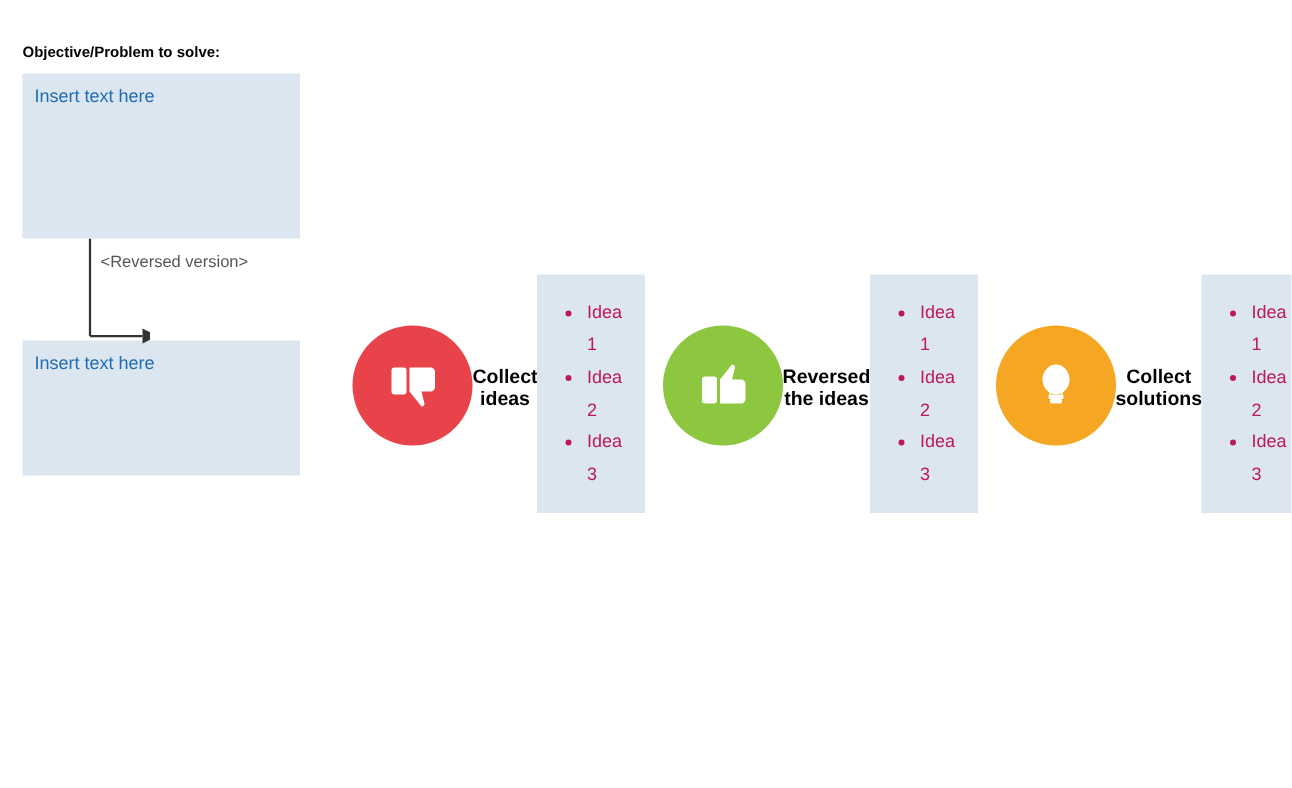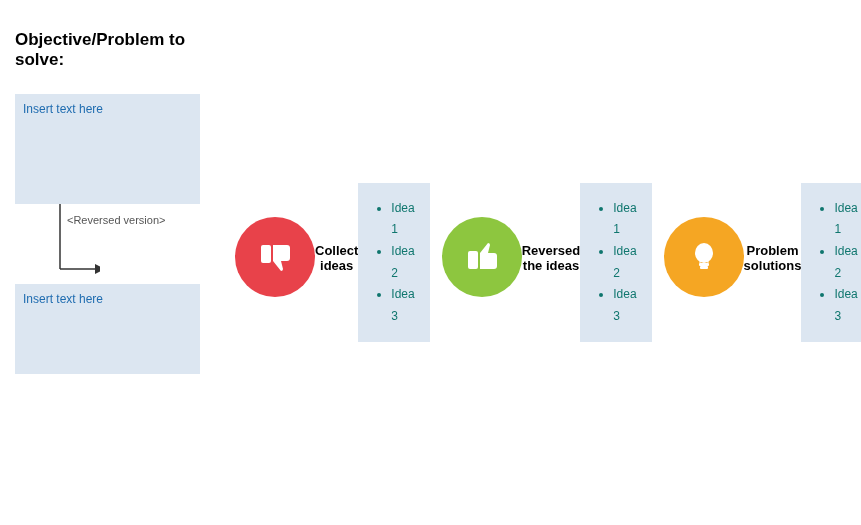--- a/index.html
+++ b/index.html
@@ -24,41 +24,41 @@
     .left-col {
       width: 205px;
       flex-shrink: 0;
       display: flex;
       flex-direction: column;
       padding-top: 10px;
     }
 
     .objective-label {
       font-weight: bold;
-      font-size: 17px;
+      font-size: 10px;
       color: #000;
-      margin-bottom: 24px;
+      margin-bottom: 8px;
     }
 
     .text-box-top {
       background: #dce6f1;
       width: 185px;
       height: 110px;
       padding: 8px;
       font-size: 12px;
       color: #1f6cb0;
       margin-bottom: 0;
     }
 
     .arrow-container {
       display: flex;
       flex-direction: column;
       align-items: flex-start;
       padding-left: 40px;
-      height: 80px;
+      height: 68px;
       position: relative;
     }
 
     .reversed-label {
       font-size: 11px;
       color: #555;
       margin-top: 10px;
       margin-left: 12px;
     }
 
@@ -129,21 +129,21 @@
       padding: 15px 15px;
     }
 
     .idea-box ul {
       list-style: disc;
       padding-left: 18px;
     }
 
     .idea-box ul li {
       font-size: 12px;
-      color: #0f766e;
+      color: #be185d;
       line-height: 1.8;
     }
   </style>
 </head>
 <body>
 
 <div class="layout">
 
   <div class="left-col">
     <div class="objective-label">Objective/Problem to solve:</div>
@@ -219,21 +219,21 @@
 
               <rect x="17" y="28" width="10" height="3" rx="1"></rect>
               <rect x="18" y="31" width="8" height="3" rx="1"></rect>
 
               <line x1="18" y1="22" x2="18" y2="28" stroke="white" stroke-width="1"></line>
               <line x1="26" y1="22" x2="26" y2="28" stroke="white" stroke-width="1"></line>
               <line x1="18" y1="25" x2="26" y2="25" stroke="white" stroke-width="1"></line>
             </g>
           </svg>
         </div>
-        <div class="col-title">Problem solutions</div>
+        <div class="col-title">Collect solutions</div>
         <div class="idea-box">
           <ul>
             <li>Idea 1</li>
             <li>Idea 2</li>
             <li>Idea 3</li>
           </ul>
         </div>
       </div>
 
     </div>

